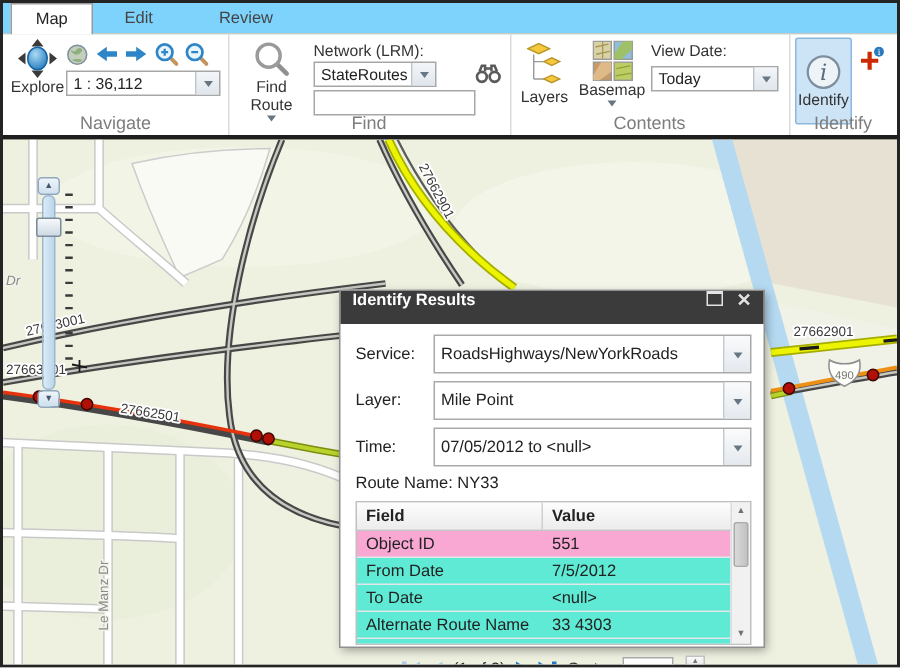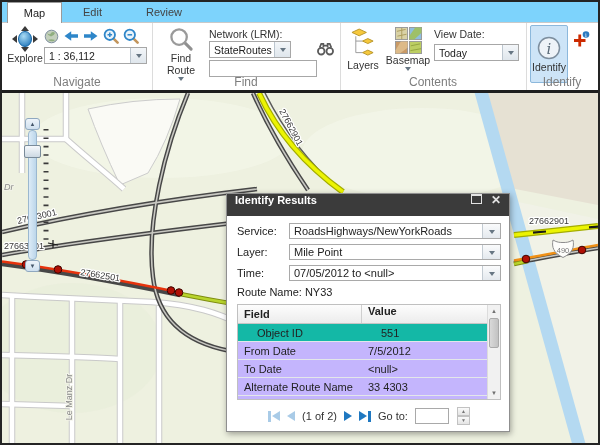--- a/index.html
+++ b/index.html
@@ -42,31 +42,31 @@
 
   
   .idialog{position:absolute;left:224px;top:100px;width:284px;height:239px;background:#fff;border:1px solid #8f8f8f;box-shadow:1px 2px 6px rgba(0,0,0,.35);box-sizing:border-box;font-size:11px;color:#222;}
   .idlg-title{height:22px;background:#3b3b3b;color:#fff;display:flex;align-items:flex-start;font-weight:bold;font-size:11px;padding-left:8px;}
   .idlg-title .spacer{flex:1;}
   .btn-max{width:9px;height:7px;border:1px solid #e3e3e3;border-top:2px solid #e3e3e3;margin-right:9px;}
   .btn-close{color:#e3e3e3;font-size:12px;font-weight:bold;margin-right:8px;line-height:1;}
   .idlg-body{padding:7px 8px 0 10px;}
   .f-row{display:flex;align-items:center;margin-bottom:5px;}
   .f-row .flabel{width:52px;flex:none;}
-  .dcombo{flex:1;height:16px;border:1px solid #a9a9a9;background:#fff;display:flex;align-items:stretch;box-sizing:border-box;}
+  .dcombo{flex:1;height:26px;border:1px solid #a9a9a9;background:#fff;display:flex;align-items:stretch;box-sizing:border-box;}
   .dcombo .txt{flex:1;display:flex;align-items:center;padding:0 4px;white-space:nowrap;overflow:hidden;}
   .dcombo .arr{width:17px;background:linear-gradient(#fafbfc,#e4e9ee);border-left:1px solid #c3cbd2;display:flex;align-items:center;justify-content:center;}
   .routename{margin:1px 0 6px 0;}
   .itable{margin:0 0 0 0;height:96px;border:1px solid #c0c0c0;box-sizing:border-box;position:relative;overflow:hidden;}
-  .thead{display:flex;height:19px;background:linear-gradient(#fdfdfd,#ececec);border-bottom:1px solid #c5c5c5;font-weight:bold;align-items:flex-start;box-sizing:border-box;}
+  .thead{display:flex;height:19px;background:linear-gradient(#fdfdfd,#ececec);border-bottom:1px solid #c5c5c5;font-weight:bold;align-items:center;box-sizing:border-box;}
   .tc1{width:124px;flex:none;padding-left:6px;box-sizing:border-box;}
   .thead .tc1{border-right:1px solid #cfcfcf;align-self:stretch;display:flex;align-items:center;}
   .tc2{flex:1;padding-left:6px;}
-  .trow{display:flex;height:18px;align-items:center;border-bottom:1px solid #e3e7ea;box-sizing:border-box;background:#c4b5fd;margin-right:13px;}
-  .trow.sel{background:#14b8a6;padding-left:13px;}
+  .trow{display:flex;height:18px;align-items:center;border-bottom:1px solid #e3e7ea;box-sizing:border-box;background:#5eead4;margin-right:13px;}
+  .trow.sel{background:#f9a8d4;}
   .vscroll{position:absolute;right:0;top:0;bottom:0;width:13px;background:#f1f1f1;border-left:1px solid #dcdcdc;box-sizing:border-box;}
   .vs-btn{position:absolute;left:0;right:0;height:12px;display:flex;align-items:center;justify-content:center;font-size:6px;color:#707070;}
   .vs-thumb{position:absolute;left:1px;right:1px;top:13px;height:28px;background:linear-gradient(90deg,#d9d9d9,#c2c2c2);border:1px solid #aaa;border-radius:2px;}
   .pager{display:flex;align-items:center;justify-content:center;gap:7px;margin-top:7px;color:#333;}
   .tri-l{width:0;height:0;border-top:5.5px solid transparent;border-bottom:5.5px solid transparent;border-right:8px solid currentColor;display:inline-block;}
   .tri-r{width:0;height:0;border-top:5.5px solid transparent;border-bottom:5.5px solid transparent;border-left:8px solid currentColor;display:inline-block;}
   .pg-bar{width:2.5px;height:11px;background:currentColor;display:inline-block;}
   .pg{display:inline-flex;align-items:center;gap:1.5px;}
   .pg.dis{color:#a9cbe7;}
   .pg.en{color:#1f78c1;}

